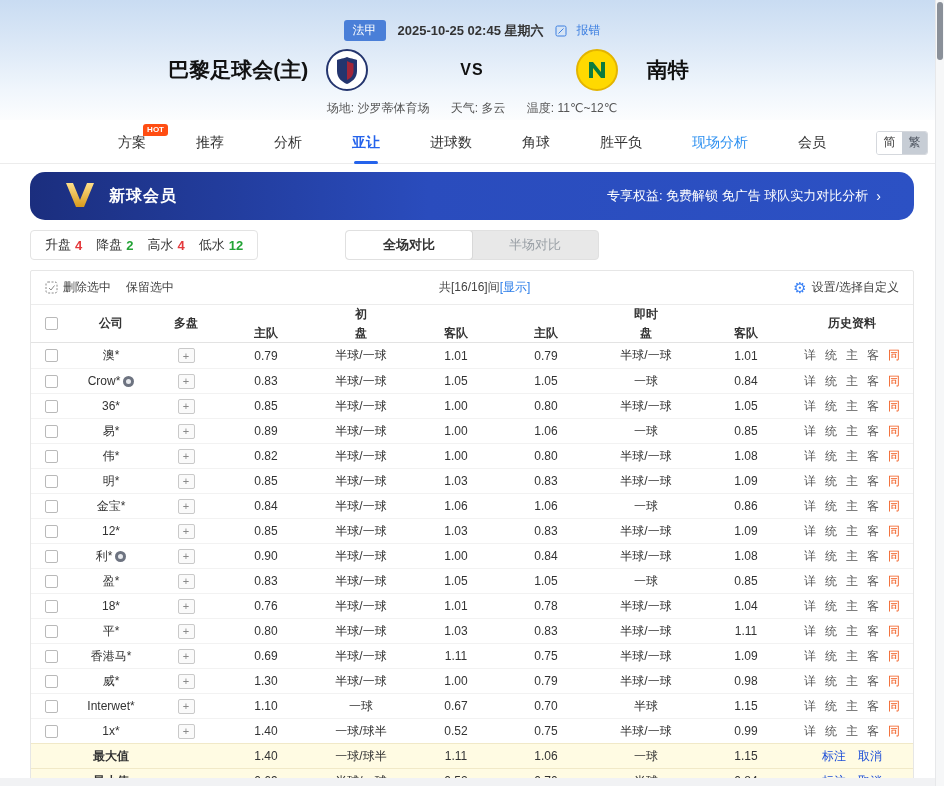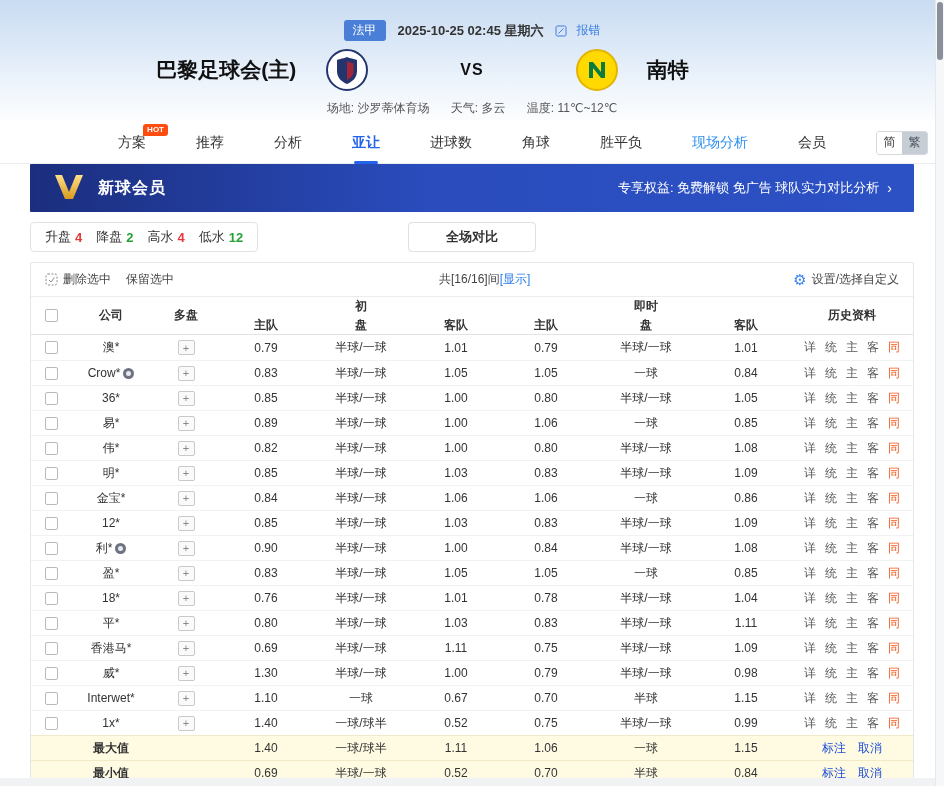--- a/index.html
+++ b/index.html
@@ -17,21 +17,21 @@
   .match-header {
     height: 120px;
     background: linear-gradient(180deg, #c9dcf2 0%, #dde9f7 40%, #f0f6fc 75%, #fcfdfe 100%);
   }
   .mh-top { padding-top: 20px; display: flex; justify-content: center; align-items: center; gap: 12px; }
   .league-badge { background: #4a7fd8; color: #fff; font-size: 12px; padding: 2px 9px; border-radius: 3px; }
   .match-datetime { font-size: 13px; font-weight: 700; color: #333; }
   .report-error { color: #3d7fe0; font-size: 12px; display: inline-flex; align-items: center; gap: 9px; }
   .mh-teams { display: grid; grid-template-columns: 1fr auto 1fr; align-items: center; margin-top: 8px; }
   .team { display: flex; align-items: center; }
-  .team.home { justify-self: end; gap: 30px; margin-right: 92px; }
+  .team.home { justify-self: end; gap: 18px; margin-right: 92px; }
   .team.away { justify-self: start; gap: 29px; margin-left: 92px; }
   .team-name { font-size: 21px; font-weight: 700; color: #111; }
   .vs { font-size: 16px; font-weight: 800; color: #111; letter-spacing: 1px; }
   .team-logo { display: inline-flex; }
   .mh-venue { margin-top: 9px; text-align: center; font-size: 12px; color: #555; }
   .mh-venue span { margin: 0 9px; }
 
   
   .nav { height: 44px; background: #fff; position: relative; border-bottom: 1px solid #ececec; display: flex; align-items: center; }
   .nav-tabs { display: flex; margin-left: 118px; gap: 50px; }
@@ -39,23 +39,23 @@
   .nav-tab.active { color: #2563eb; font-weight: 700; }
   .nav-tab.active::after { content: ""; position: absolute; left: 8%; right: 8%; bottom: 0; height: 3px; background: #2563eb; border-radius: 2px; }
   .nav-tab.highlight { color: #2b8ff0; }
   .hot-badge { position: absolute; top: 4px; right: -22px; background: #ff4d12; color: #fff; font-size: 8px; line-height: 10px; padding: 1px 4px; border-radius: 3px 3px 3px 0; font-weight: 700; }
   .lang-toggle { position: absolute; right: 16px; top: 11px; display: flex; border: 1px solid #d5d8dd; border-radius: 3px; overflow: hidden; font-size: 12px; }
   .lang-item { width: 25px; height: 22px; line-height: 20px; text-align: center; }
   .lang-item.active { background: #fff; color: #333; }
   .lang-item.inactive { background: #c7cdd5; color: #4e5560; }
 
   
-  .vip-banner { margin: 0 30px 0; height: 48px; border-radius: 1px;
+  .vip-banner { margin: 8px 30px 0; height: 48px; border-radius: 15px;
     background: linear-gradient(90deg, #1b2e7e 0%, #2a4cbd 45%, #2c51c4 100%);
-    display: flex; align-items: center; justify-content: space-between; padding: 0 22px; }
+    display: flex; align-items: center; justify-content: space-between; padding: 0 33px; }
   .vip-left { display: flex; align-items: center; }
   .vip-title { color: #fff; font-size: 16px; font-weight: 700; margin-left: 12px; letter-spacing: 1px; }
   .vip-right { color: #fff; font-size: 13px; display: flex; align-items: center; gap: 8px; }
   .vip-arrow { font-size: 14px; }
 
   
   .filter-row { position: relative; margin: 10px 30px 0; height: 30px; }
   .filter-box { position: absolute; left: 0; top: 0; height: 30px; display: inline-flex; align-items: center; gap: 14px;
     padding: 0 14px; border: 1px solid #e3e3e3; border-radius: 4px; background: #fff; font-size: 13px; color: #333; }
   .fstat { display: inline-flex; gap: 4px; align-items: center; }
@@ -208,20 +208,21 @@
           <span data-interactable="false">高水</span>
           <span class="fcount" data-interactable="false" style="color: rgb(228, 57, 60);">4</span>
         </span>
         <span class="fstat" data-interactable="true">
           <span data-interactable="false">低水</span>
           <span class="fcount" data-interactable="false" style="color: rgb(35, 163, 54);">12</span>
         </span>
       </div>
     <div class="scope-toggle" data-interactable="false">
         <div class="tg-btn active" data-interactable="true">全场对比</div>
+        <div class="tg-btn" data-interactable="true">半场对比</div>
       </div>
   </div>
 
   <div class="table-wrap" data-interactable="false">
     <div class="controls" data-interactable="false">
       <div class="ctrl-left" data-interactable="false">
         <svg width="13" height="13" viewBox="0 0 13 13" data-interactable="false">
             <rect x="1" y="1" width="11" height="11" rx="2" fill="none" stroke="#8a8a8a" stroke-dasharray="2 1.5"></rect>
             <path d="M4 7 l2 2 l3.5 -4.5" stroke="#8a8a8a" fill="none"></path>
           </svg>

